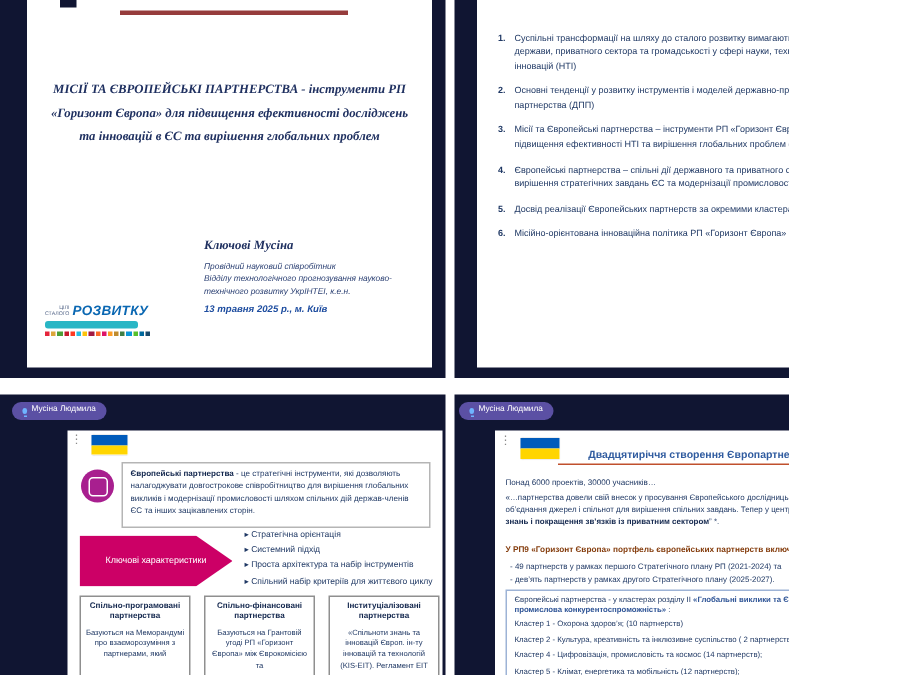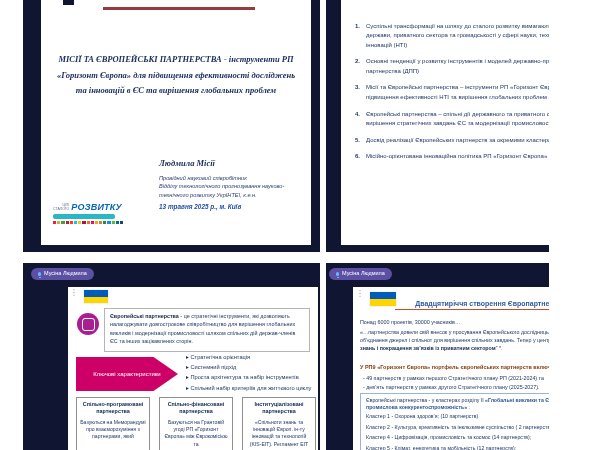--- a/index.html
+++ b/index.html
@@ -1,17 +1,17 @@
 <!DOCTYPE html>
 <html><head>
 <meta charset="utf-8">
 <style>
   html,body{margin:0;padding:0;background:#fff;}
   #screen{position:relative;width:526px;height:450px;overflow:hidden;background:#fff;
-          font-family:"Liberation Sans", sans-serif;color:#1f3864;margin-left:23px;}
+          font-family:"Liberation Sans", sans-serif;color:#1f3864;}
   .quad{position:absolute;background:#101532;overflow:hidden;}
   #quad-1{left:0;top:0;width:297px;height:252px;}
   #quad-2{left:303px;top:0;width:297px;height:252px;}
   #quad-3{left:0;top:263px;width:297px;height:187px;}
   #quad-4{left:303px;top:263px;width:297px;height:187px;}
   .slide{position:absolute;background:#ffffff;overflow:hidden;}
   #slide-1{left:18px;top:0;width:270px;height:245px;}
   #slide-2{left:15px;top:0;width:273px;height:245px;}
   #slide-3{left:45px;top:24px;width:250px;height:163px;}
   #slide-4{left:27px;top:24px;width:263px;height:163px;}
@@ -92,21 +92,21 @@
 </head>
 <body>
 
 <div id="screen">
 
   <div class="quad" id="quad-1">
     <div class="slide" id="slide-1">
       <div class="stub"></div>
       <div class="red-line"></div>
       <div class="s1-title">МІСІЇ ТА ЄВРОПЕЙСЬКІ ПАРТНЕРСТВА -  інструменти РП «Горизонт Європа» для підвищення ефективності досліджень та інновацій в ЄС та вирішення глобальних проблем</div>
-      <div class="s1-author">Людмила Місії</div>
+      <div class="s1-author">Ключові Мусіна</div>
       <div class="s1-meta">
         <div>Провідний науковий співробітник</div>
         <div>Відділу технологічного прогнозування науково-технічного розвитку УкрІНТЕІ, к.е.н.</div>
         <div class="s1-date">13 травня 2025 р., м. Київ</div>
       </div>
       <div class="sdg">
         <div class="sdg-row">
           <div class="sdg-small">
             <div>ЦІЛІ</div>
             <div>СТАЛОГО</div>

